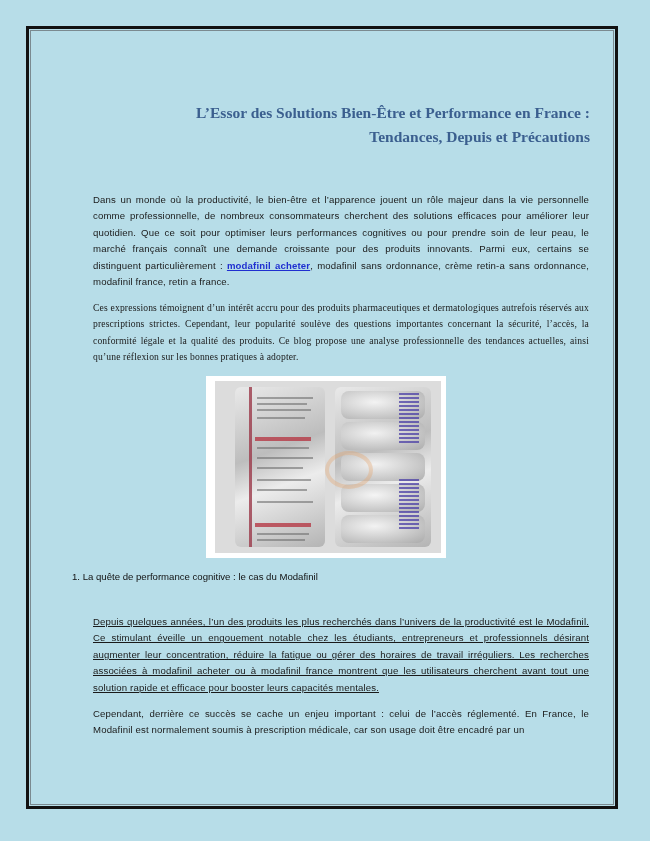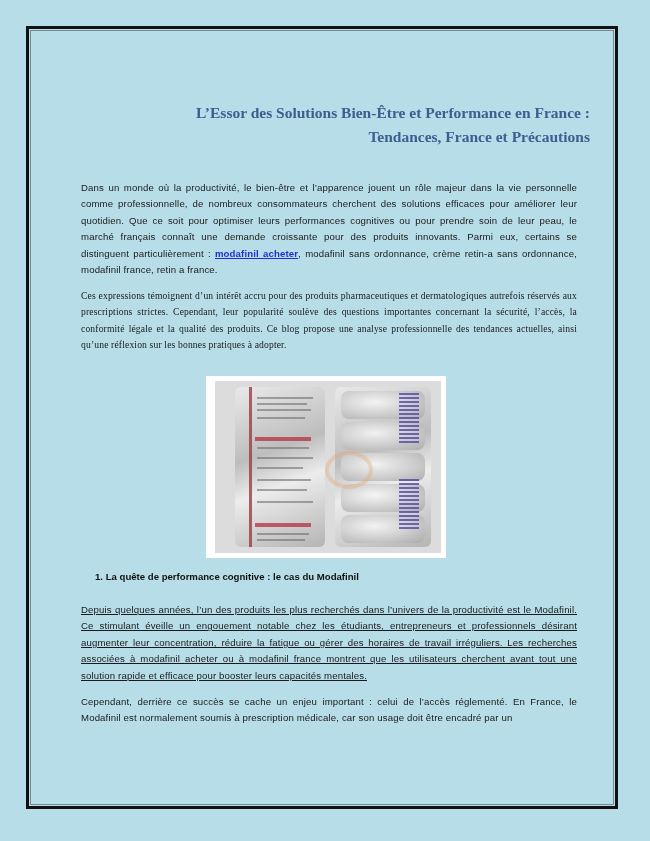--- a/index.html
+++ b/index.html
@@ -41,35 +41,35 @@
       font-weight: bold;
       color: #3b5f8f;
       font-size: 15.5px;
       line-height: 24px;
     }
     .para {
       font-size: 9.6px;
       line-height: 16.4px;
       text-align: justify;
       letter-spacing: 0.15px;
-      margin: 4px;
+      margin: 16px;
     }
     .para .link {
       color: #1f2fd0;
       text-decoration: underline;
       font-weight: bold;
     }
     .p1 { top: 176px; }
     .p2 { top: 284px; font-family: Liberation Serif, serif; }
     .heading {
       position: absolute;
-      left: 95px;
+      left: 72px;
       top: 571px;
       font-size: 9.6px;
-      font-weight: bold;
+      font-weight: normal;
       color: #111;
     }
     .p3 { top: 598px; text-decoration: underline; }
     .p4 { top: 690px; }
     .figure {
       position: absolute;
       left: 206px;
       top: 376px;
       width: 240px;
       height: 182px;
@@ -144,21 +144,21 @@
       opacity: 0.35;
     }
   </style>
 </head>
 <body>
 
 <div class="page-frame"></div>
 
 <div class="title">
   <div>L’Essor des Solutions Bien-Être et Performance en France :</div>
-  <div>Tendances, France et Précautions</div>
+  <div>Tendances, Depuis et Précautions</div>
 </div>
 
 <p class="para content p1"><span>Dans un monde où la productivité, le bien-être et l’apparence jouent un rôle majeur dans la vie personnelle comme professionnelle, de nombreux consommateurs cherchent des solutions efficaces pour améliorer leur quotidien. Que ce soit pour optimiser leurs performances cognitives ou pour prendre soin de leur peau, le marché français connaît une demande croissante pour des produits innovants. Parmi eux, certains se distinguent particulièrement : </span><a class="link">modafinil acheter</a><span>, modafinil sans ordonnance, crème retin-a sans ordonnance, modafinil france, retin a france.</span></p>
 
 <p class="para content p2">Ces expressions témoignent d’un intérêt accru pour des produits pharmaceutiques et dermatologiques autrefois réservés aux prescriptions strictes. Cependant, leur popularité soulève des questions importantes concernant la sécurité, l’accès, la conformité légale et la qualité des produits. Ce blog propose une analyse professionnelle des tendances actuelles, ainsi qu’une réflexion sur les bonnes pratiques à adopter.</p>
 
 <div class="figure">
   <div class="inner">
     <div class="blister left">
       <div class="redline"></div>

